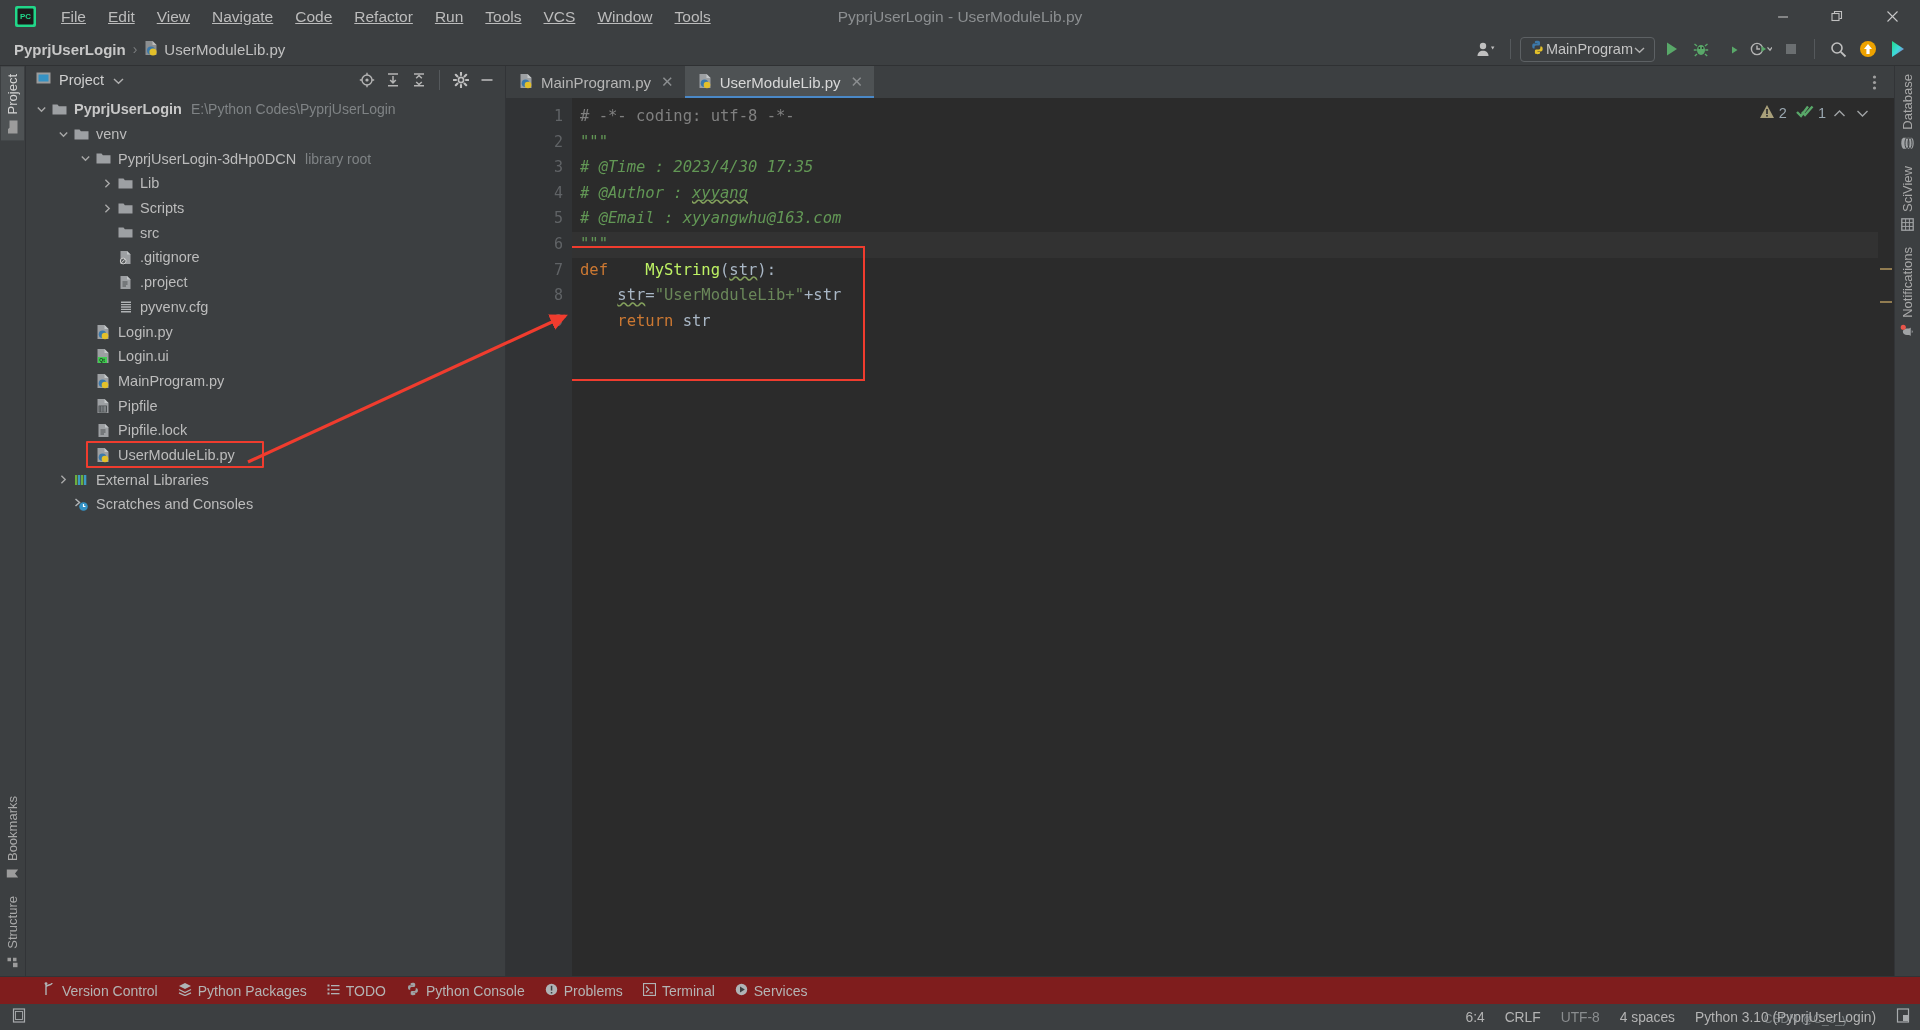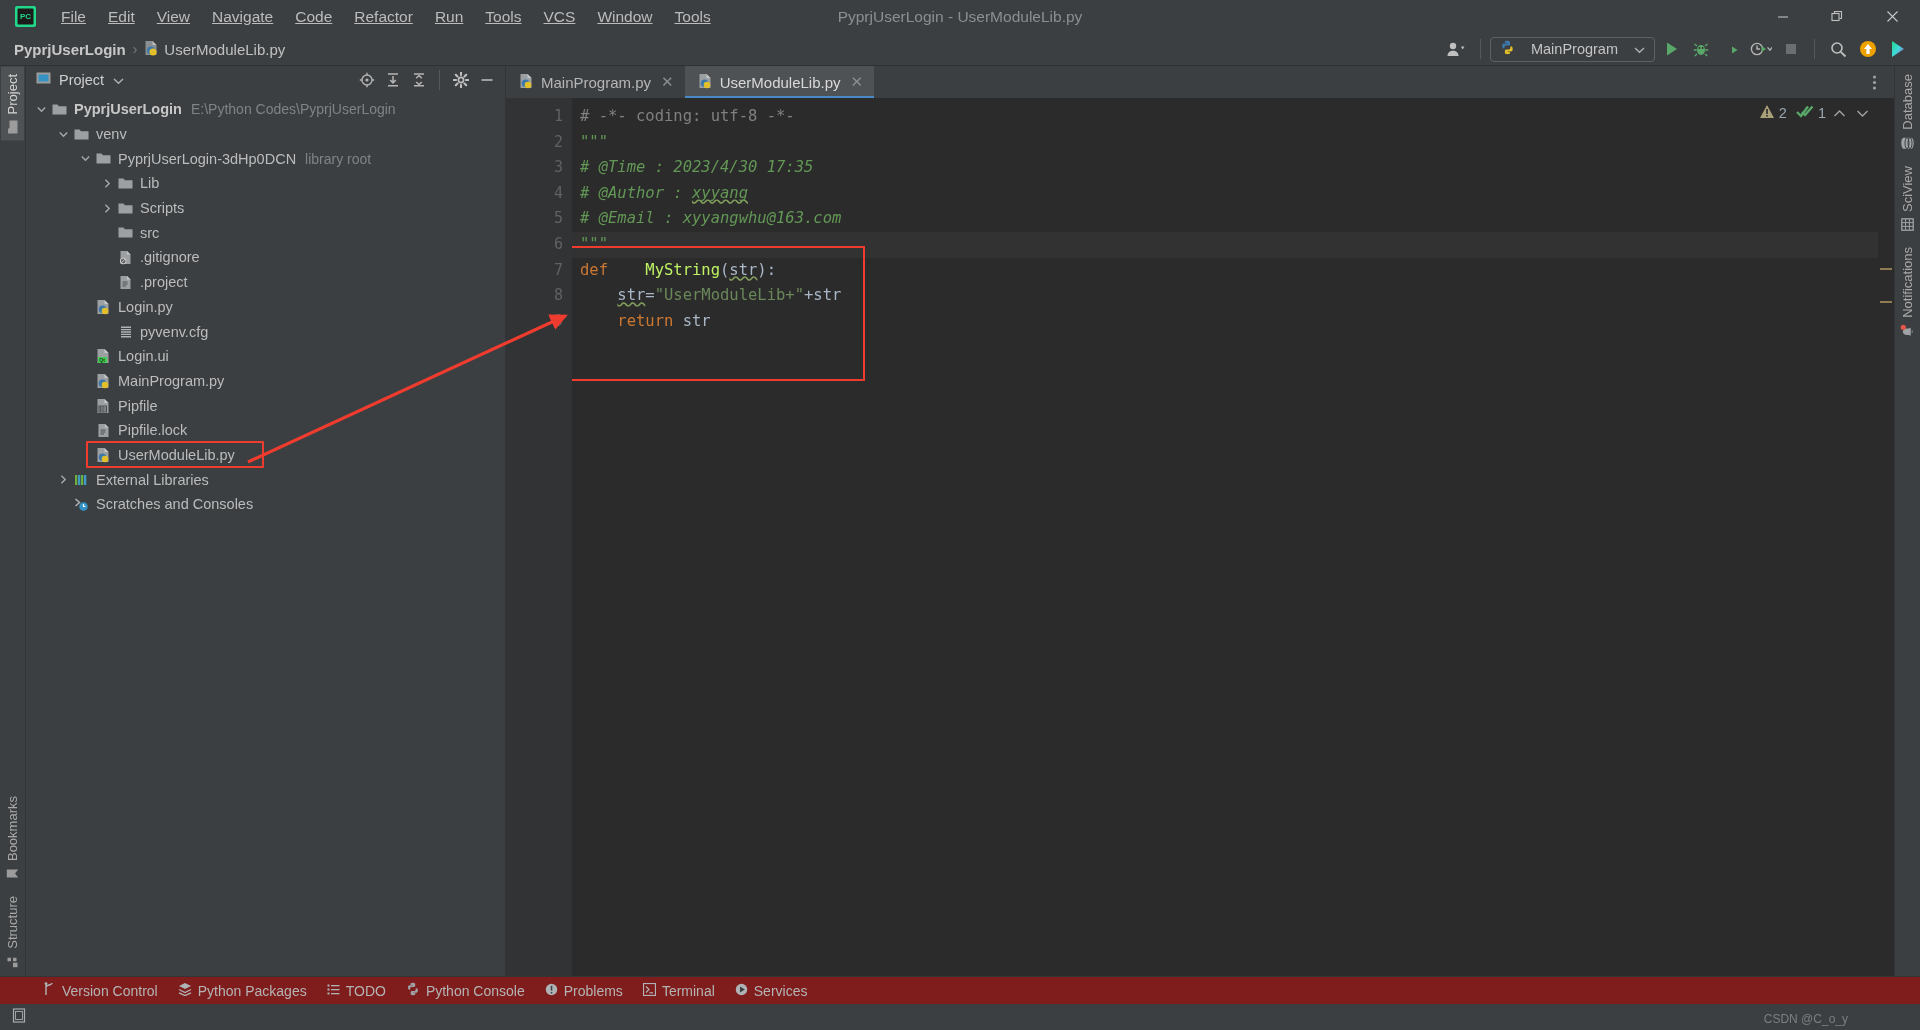--- a/index.html
+++ b/index.html
@@ -37,21 +37,21 @@
     border-bottom: 1px solid #2f3133;
   }
   .crumbs { display: flex; align-items: center; margin-left: 14px; font-size: 15px; }
   .crumb-root { font-weight: bold; color: #c8c8c8; }
   .crumb-sep { color: #7a7d7f; margin: 0 7px; font-size: 14px; }
   .crumb-file { color: #c0c0c0; display: flex; align-items: center; gap: 5px; }
   .nav-right { margin-left: auto; display: flex; align-items: center; gap: 2px; padding-right: 8px; }
   .tb-btn { width: 28px; height: 26px; display: flex; align-items: center; justify-content: center; border-radius: 3px; }
   .vsep { width: 1px; height: 20px; background: #55595c; margin: 0 7px; }
   .runconfig {
-    display: flex; align-items: center; gap: 16px; height: 25px; padding: 0 9px;
+    display: flex; align-items: center; gap: 1px; height: 25px; padding: 0 9px;
     border: 1px solid #5d6164; border-radius: 4px; font-size: 14.5px; color: #c4c4c4;
   }
 
   
   .body-row { flex: 1; display: flex; min-height: 0; }
 
   
   .stripe-left {
     width: 26px; background: #3c3f41; border-right: 1px solid #323437;
     display: flex; flex-direction: column; align-items: center; flex: 0 0 26px;
@@ -495,39 +495,39 @@
           <span class="ticon">
             <svg width="14" height="15" viewBox="0 0 14 15">
               <path d="M1.5 1 h6.5 l3.5 3.5 v9.5 h-10 z" fill="#9da0a3"></path>
               <path d="M8 1 l3.5 3.5 h-3.5 z" fill="#c4c7c9"></path>
               <path d="M3.5 7 h5 M3.5 9 h5 M3.5 11 h3.5" stroke="#44484a" stroke-width="0.9"></path>
             </svg>
             </span>
           <span class="tlabel">.project</span>
         </div>
 
+        <div class="trow" style="padding-left:89px">
+          <span class="ticon">
+            <svg width="14" height="14" viewBox="0 0 14 14">
+              <path d="M2 2.2 h10 M2 4.6 h10 M2 7 h10 M2 9.4 h10 M2 11.8 h10" stroke="#b0b3b5" stroke-width="1.4"></path>
+            </svg>
+            </span>
+          <span class="tlabel">pyvenv.cfg</span>
+        </div>
+
         <div class="trow" style="padding-left:67px">
           <span class="ticon">
             <svg width="15" height="16" viewBox="0 0 15 16">
               <path d="M1.5 1 h7 l4 4 v10 h-11 z" fill="#9da0a3"></path>
               <path d="M8.5 1 l4 4 h-4 z" fill="#c4c7c9"></path>
               <circle cx="6.5" cy="10.3" r="3.8" fill="#3c78aa"></circle>
               <circle cx="9" cy="12" r="3.3" fill="#e3c02a"></circle>
             </svg>
             </span>
           <span class="tlabel">Login.py</span>
-        </div>
-
-        <div class="trow" style="padding-left:89px">
-          <span class="ticon">
-            <svg width="14" height="14" viewBox="0 0 14 14">
-              <path d="M2 2.2 h10 M2 4.6 h10 M2 7 h10 M2 9.4 h10 M2 11.8 h10" stroke="#b0b3b5" stroke-width="1.4"></path>
-            </svg>
-            </span>
-          <span class="tlabel">pyvenv.cfg</span>
         </div>
 
         <div class="trow" style="padding-left:67px">
           <span class="ticon">
             <svg width="15" height="16" viewBox="0 0 15 16">
               <path d="M1.5 1 h7 l4 4 v10 h-11 z" fill="#9da0a3"></path>
               <path d="M8.5 1 l4 4 h-4 z" fill="#c4c7c9"></path>
               <rect x="2" y="9" width="9" height="6" fill="#41cd52"></rect>
               <text x="3.3" y="14" font-size="5" fill="#1b3a1e" font-family="Liberation Sans, sans-serif" font-weight="bold">Qt</text>
             </svg>
@@ -848,20 +848,33 @@
     </div>
   </div>
 
   <div class="statusbar">
     <span>
       <svg width="14" height="15" viewBox="0 0 14 15">
         <rect x="1.5" y="1" width="11" height="13" fill="none" stroke="#a8abad" stroke-width="1.2"></rect>
         <rect x="3.5" y="3.5" width="7" height="8" fill="none" stroke="#a8abad" stroke-width="0.9"></rect>
       </svg>
     </span>
+    <span class="sb-right">
+      <span>6:4</span>
+      <span>CRLF</span>
+      <span class="sb-dim">UTF-8</span>
+      <span>4 spaces</span>
+      <span>Python 3.10 (PyprjUserLogin)</span>
+      <span>
+        <svg width="14" height="15" viewBox="0 0 14 15">
+          <rect x="1.5" y="1" width="11" height="13" fill="none" stroke="#a8abad" stroke-width="1.2"></rect>
+          <rect x="7" y="7" width="5" height="6" fill="#a8abad"></rect>
+        </svg>
+      </span>
+    </span>
   </div>
 
   <svg class="anno" viewBox="0 0 1920 1030">
     <defs>
       <marker id="arrowhead" markerWidth="6" markerHeight="6" refX="4.6" refY="3" orient="auto">
         <path d="M0,0.4 L5.6,3 L0,5.6 z" fill="#f03c2e"></path>
       </marker>
     </defs>
     <line x1="248" y1="462" x2="565" y2="316" stroke="#f03c2e" stroke-width="3.2" marker-end="url(#arrowhead)"></line>
   </svg>

